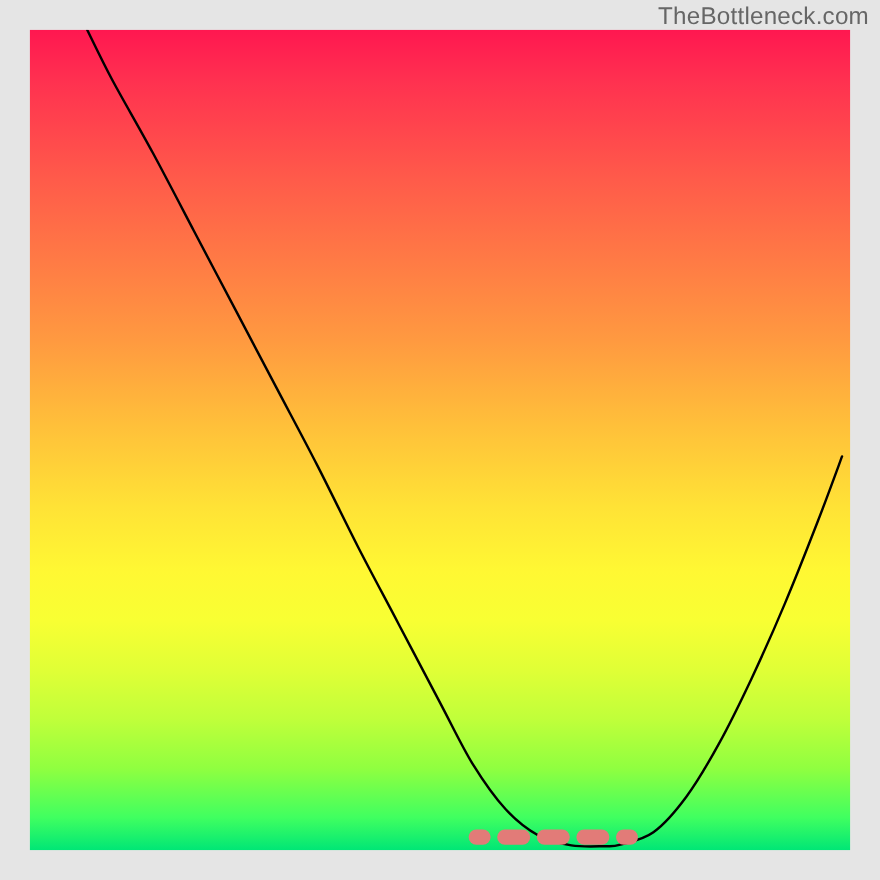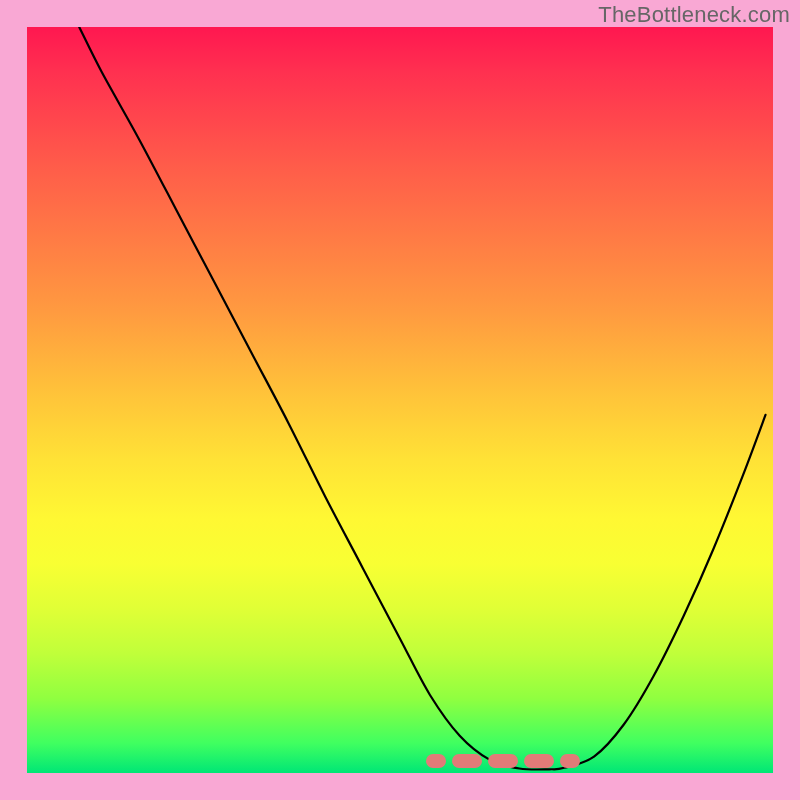--- a/index.html
+++ b/index.html
@@ -10,21 +10,21 @@
     background: #000;
     overflow: hidden;
     font-family: Arial, Helvetica, sans-serif;
   }
   .frame {
     position: absolute;
     left: 0;
     top: 0;
     width: 800px;
     height: 800px;
-    background: #f9a8d4;
+    background: #e5e5e5;
   }
   .watermark {
     position: absolute;
     top: 2px;
     right: 10px;
     color: #666;
     font-size: 22px;
     font-weight: 500;
     letter-spacing: 0.2px;
     z-index: 50;

